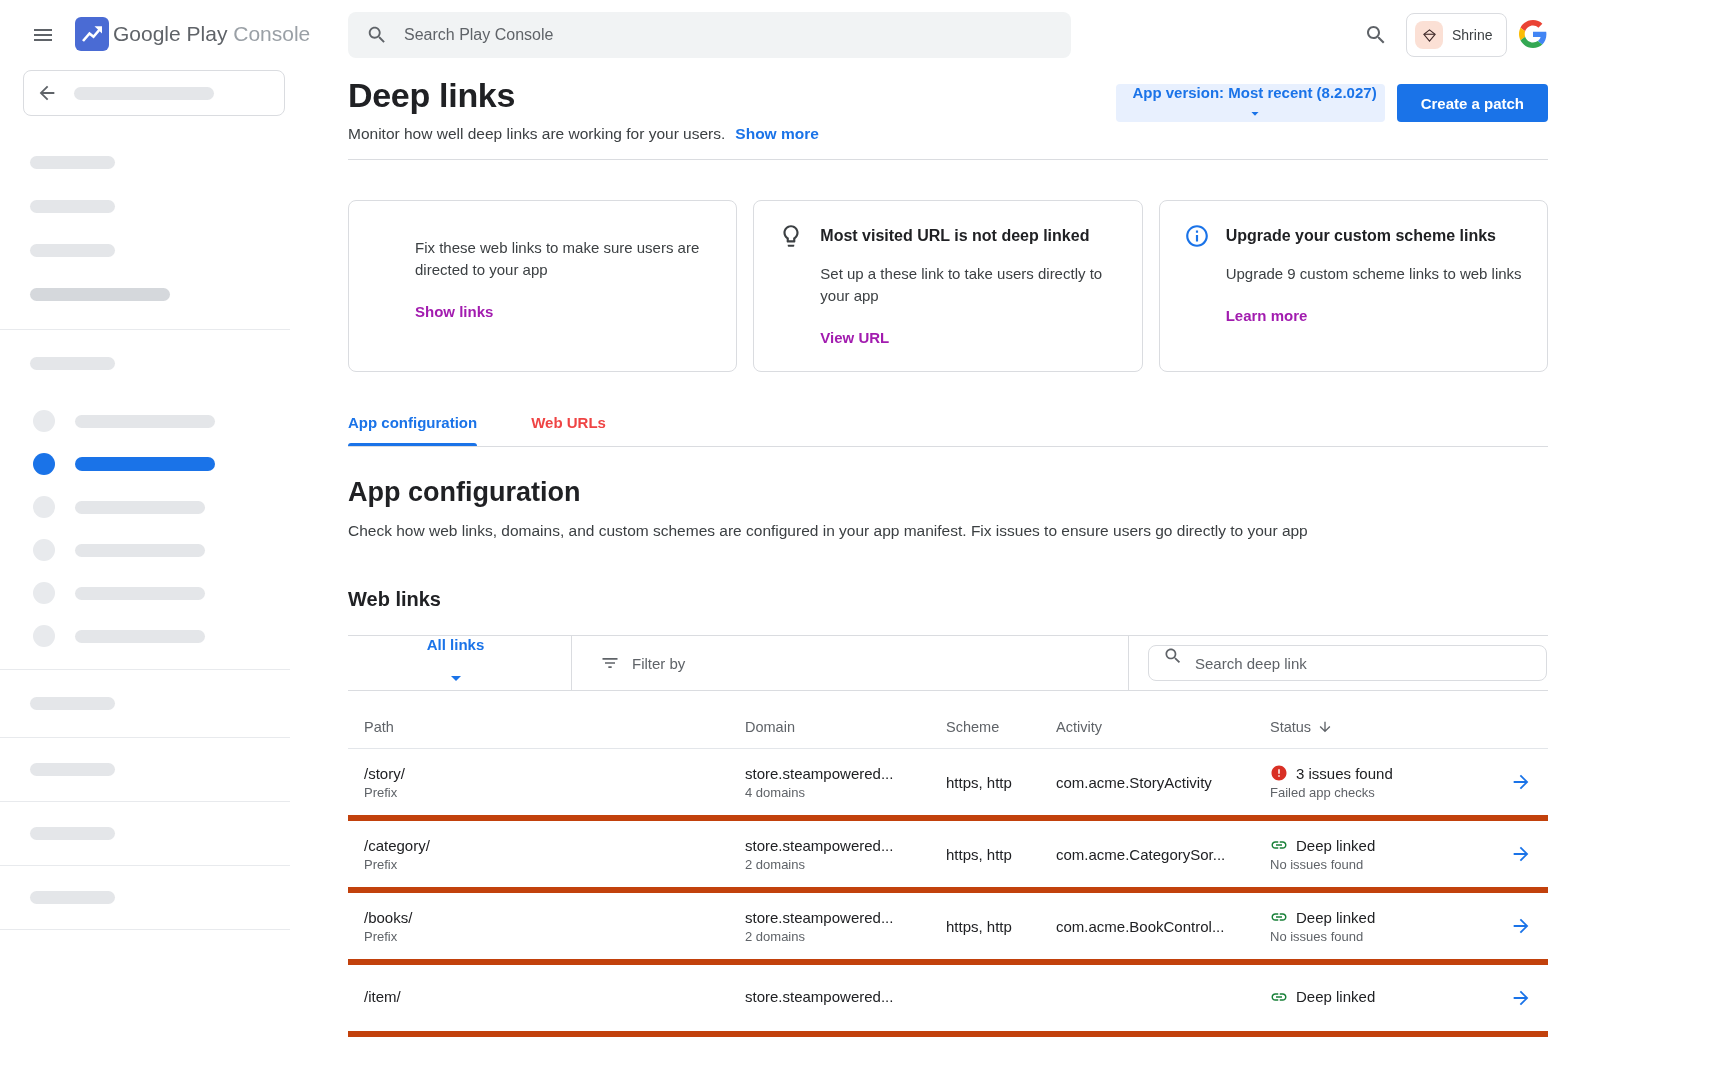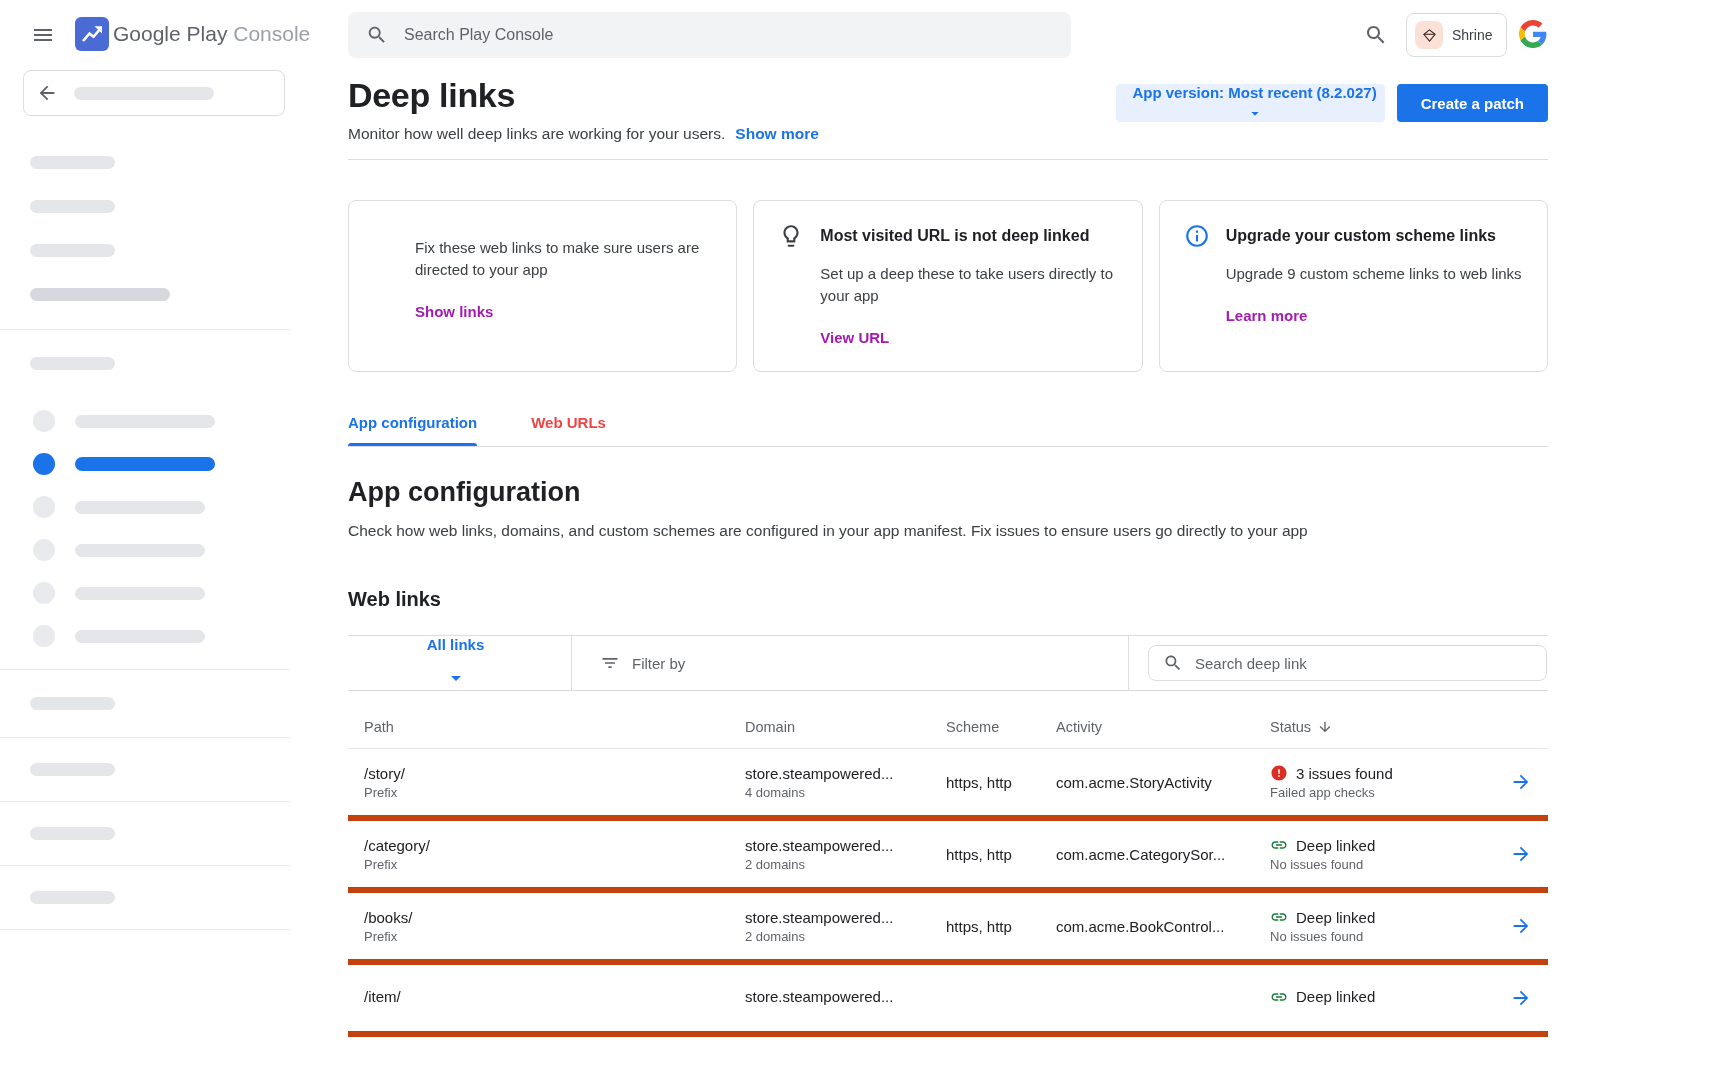--- a/index.html
+++ b/index.html
@@ -63,21 +63,21 @@
   .tab.active::after{content:"";position:absolute;left:0;right:0;bottom:0;height:3px;background:#1a73e8;border-radius:3px 3px 0 0;}
 
   .section-title{margin:30px 0 0;font-size:27px;font-weight:600;color:#202124;}
   .section-desc{margin:14px 0 0;font-size:15.5px;color:#3c4043;}
   .subsection-title{margin:48px 0 0;font-size:20px;font-weight:600;color:#202124;}
 
   .toolbar{margin-top:24px;height:54px;border-top:1px solid #dadce0;border-bottom:1px solid #dadce0;display:flex;align-items:stretch;}
   .links-dropdown{width:224px;display:flex;align-items:center;justify-content:space-between;padding:0 18px 0 10px;border-right:1px solid #dadce0;color:#1a73e8;font-size:15px;font-weight:600;box-sizing:border-box;}
   .filter-by{flex:1;display:flex;align-items:center;gap:12px;padding-left:28px;color:#5f6368;font-size:15px;cursor:pointer;}
   .search-section{width:420px;border-left:1px solid #dadce0;display:flex;align-items:center;padding-left:19px;box-sizing:border-box;}
-  .deeplink-search{flex:1;height:36px;border:1px solid #dadce0;border-radius:8px;display:flex;align-items:center;gap:10px;padding:0 14px;box-sizing:border-box;margin-right:1px;}
+  .deeplink-search{flex:1;height:36px;border:1px solid #dadce0;border-radius:8px;display:flex;gap:10px;padding:0 14px;box-sizing:border-box;margin-right:1px;}
   .deeplink-search input{flex:1;font-size:15px;}
   .deeplink-search input::placeholder{color:#5f6368;}
 
   .thead{display:grid;grid-template-columns:381px 201px 110px 214px 240px 1fr;padding:28px 0 13px 16px;border-bottom:1px solid #e3e6ea;color:#5f6368;font-size:14.5px;font-weight:500;}
   .th-status{display:flex;align-items:center;gap:6px;}
   .trow{display:grid;grid-template-columns:381px 201px 110px 214px 240px 1fr;align-items:center;height:66px;padding-left:16px;border-bottom:6px solid #c2410c;cursor:pointer;}
   .cell-main{font-size:15px;color:#202124;}
   .cell-sub{margin-top:3px;font-size:13px;color:#5f6368;}
   .status-line{display:flex;align-items:center;gap:8px;font-size:15px;color:#202124;}
   .status-icon{width:18px;height:18px;display:flex;align-items:center;}
@@ -228,21 +228,21 @@
         <a class="card-action">Show links</a>
       </div>
 
       <div class="card">
         <div class="card-head">
           <svg class="card-icon" viewBox="0 0 24 24" fill="#3c4043">
               <path d="M9 21c0 .55.45 1 1 1h4c.55 0 1-.45 1-1v-1H9v1zm3-19C8.14 2 5 5.14 5 9c0 2.38 1.19 4.47 3 5.74V17c0 .55.45 1 1 1h6c.55 0 1-.45 1-1v-2.26c1.81-1.27 3-3.36 3-5.74 0-3.86-3.14-7-7-7zm2.85 11.1l-.85.6V16h-4v-2.3l-.85-.6C7.8 12.16 7 10.63 7 9c0-2.76 2.24-5 5-5s5 2.24 5 5c0 1.63-.8 3.16-2.15 4.1z"></path>
             </svg>
           <span class="card-title">Most visited URL is not deep linked</span>
         </div>
-        <p class="card-body">Set up a deep these to take users directly to your app</p>
+        <p class="card-body">Set up a these link to take users directly to your app</p>
         <a class="card-action">View URL</a>
       </div>
 
       <div class="card">
         <div class="card-head">
           <svg class="card-icon" viewBox="0 0 24 24" fill="#1a73e8">
               <path d="M11 7h2v2h-2zm0 4h2v6h-2zm1-9C6.48 2 2 6.48 2 12s4.48 10 10 10 10-4.48 10-10S17.52 2 12 2zm0 18c-4.41 0-8-3.59-8-8s3.59-8 8-8 8 3.59 8 8-3.59 8-8 8z"></path>
             </svg>
           <span class="card-title">Upgrade your custom scheme links</span>
         </div>

